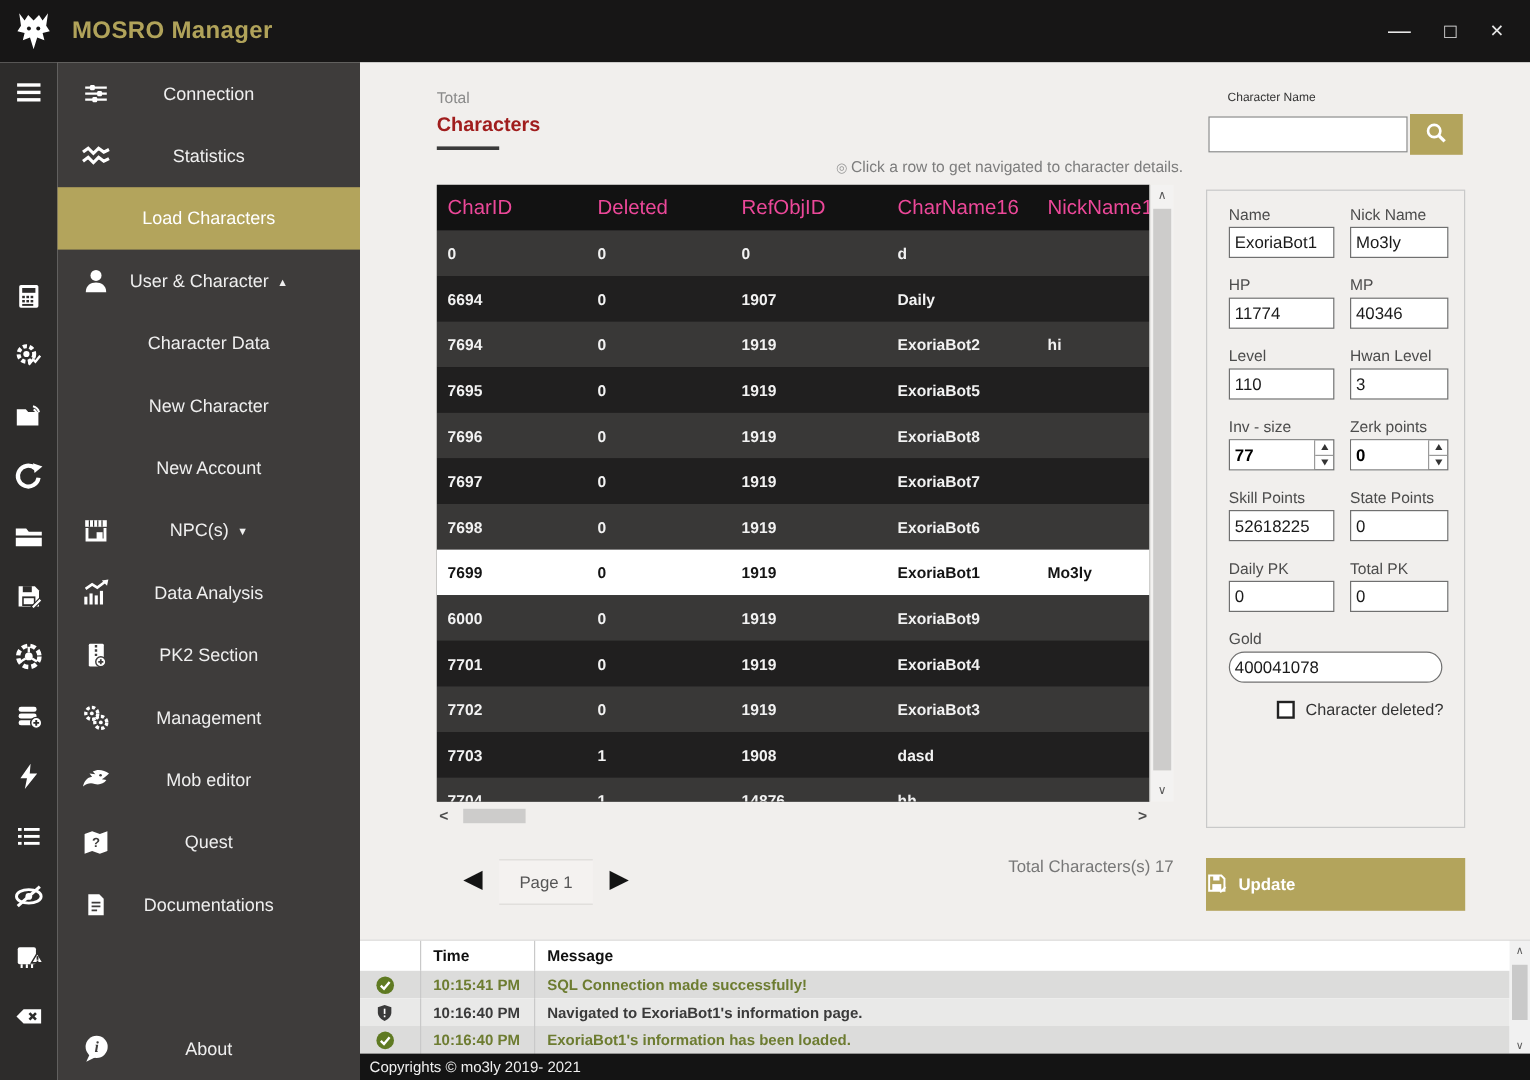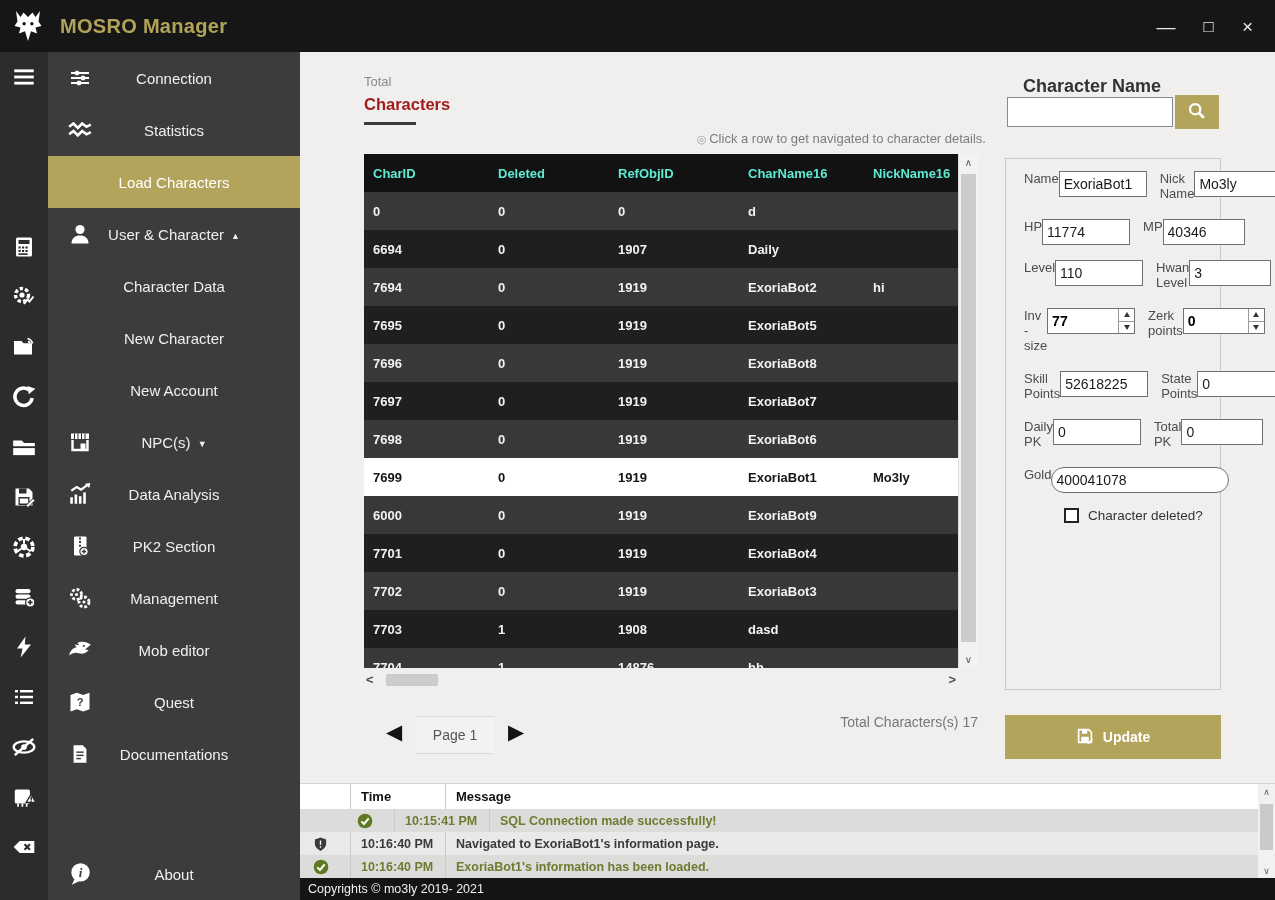--- a/index.html
+++ b/index.html
@@ -41,21 +41,21 @@
   .sec-eyebrow { position:absolute; left:64px; top:22px; color:#8a8a8a; font-size:13px; }
   .sec-title { position:absolute; left:64px; top:43px; color:#a01d1d; font-size:16.5px; font-weight:bold; }
   .sec-underline { position:absolute; left:64px; top:70px; width:52px; height:3px; background:#3a3a3a; }
   .hint { position:absolute; left:64px; top:79px; width:622px; text-align:right; color:#7d7d7d; font-size:13px; }
   .hint .bullet { font-size:11px; margin-right:3px; color:#9a9a9a; }
   
   .table { position:absolute; left:64px; top:102px; width:614px; height:514px; display:flex; }
   .tgrid { width:594px; overflow:hidden; background:#1f1e1e; }
   .thead { display:flex; height:38px; background:#121212; align-items:center; }
   .th, .td { padding-left:9px; overflow:hidden; white-space:nowrap; }
-  .th { color:#5eead4; font-weight:bold; font-size:13px; }
+  .th { color:#ec4899; font-weight:normal; font-size:17px; }
   .c1{width:125px;} .c2{width:120px;} .c3{width:130px;} .c4{width:125px;} .c5{width:94px;}
   .trow { display:flex; height:38px; align-items:center; font-weight:bold; font-size:13px; color:#f2f2f2; cursor:pointer; }
   .trow:nth-child(odd) { background:#201f1f; }
   .trow:nth-child(even) { background:#393837; }
   .trow.sel { background:#ffffff; color:#141414; }
   .vscroll { width:20px; background:#f3f2f1; position:relative; border-left:1px solid #e2e0de; }
   .sarrow { position:absolute; left:0; width:100%; text-align:center; color:#5a5a5a; font-size:10px; cursor:pointer; }
   .sarrow.up { top:3px; } .sarrow.down { bottom:3px; }
   .vthumb { position:absolute; left:2px; right:2px; top:20px; height:468px; background:#cdcccb; cursor:pointer; }
   
@@ -65,51 +65,51 @@
   .hthumb { position:absolute; left:22px; top:2px; width:52px; height:12px; background:#cdcccb; cursor:pointer; }
   
   .pg-prev,.pg-next { position:absolute; top:668px; color:#141414; font-size:21px; cursor:pointer; }
   .pg-prev { left:86px; } .pg-next { left:208px; }
   .page-box { position:absolute; left:116px; top:664px; width:78px; height:38px;
     border-top:1px solid #dcdad8; border-bottom:1px solid #dcdad8; background:#f4f2f0;
     display:flex; align-items:center; justify-content:center; color:#555; font-size:14px; cursor:default; }
   .total-chars { position:absolute; left:380px; top:662px; width:298px; text-align:right; color:#777; font-size:14px; }
   
   .rpanel { position:absolute; left:705px; top:0; width:220px; height:848px; }
-  .cn-label { position:absolute; left:18px; top:24px; font-weight:bold; font-size:18px; color:#333; }
+  .cn-label { position:absolute; left:18px; top:24px; font-weight:normal; font-size:10px; color:#333; }
   .search-row { position:absolute; left:2px; top:45px; display:flex; align-items:flex-start; }
   .search-input { width:166px; height:30px; border:1px solid #8a8a8a; background:#fff; padding:0 6px; font-size:14px; font-family:inherit; }
   .search-btn { width:44px; height:34px; margin-left:2px; margin-top:-2px; background:#b3a45c; border:none; display:flex; align-items:center; justify-content:center; cursor:pointer; }
   .form-panel { position:absolute; left:0; top:106px; width:216px; height:532px; border:1px solid #c9c9c9; padding:12px 0 0 18px; }
   .frow { display:flex; gap:13px; margin-bottom:15px; }
-  .fcol { display:flex; }
+  .fcol { display:flex; flex-direction:column; }
   .flabel { font-size:13px; color:#4c4c4c; margin-bottom:3px; }
   .finput { height:26px; border:1px solid #707070; background:#fff; font-size:14px; padding:0 4px; font-family:inherit; color:#1a1a1a; }
   .w1 { width:88px; } .w2 { width:82px; } .wg { width:178px;border-radius:13px; }
   .spinwrap { display:flex; width:88px; height:26px; border:1px solid #707070; background:#fff; }
   .spinwrap.n2 { width:82px; }
   .spin-val { flex:1; border:none; font-weight:bold; font-size:14px; padding:0 4px; font-family:inherit; min-width:0; }
   .spinner { width:16px; border-left:1px solid #9a9a9a; display:flex; flex-direction:column; }
   .spin-btn { flex:1; display:flex; align-items:center; justify-content:center; cursor:pointer; }
   .spin-btn.up { border-bottom:1px solid #9a9a9a; }
   .tri-up { width:0; height:0; border-left:3.5px solid transparent; border-right:3.5px solid transparent; border-bottom:5px solid #333; }
   .tri-down { width:0; height:0; border-left:3.5px solid transparent; border-right:3.5px solid transparent; border-top:5px solid #333; }
   .chkrow { display:flex; align-items:center; margin-top:10px; cursor:pointer;padding-left:40px; }
   .chk { width:15px; height:15px; border:2px solid #222; background:#fff; margin-right:9px; }
   .chklabel { font-size:13.5px; color:#333; }
   .update-btn { position:absolute; left:0; top:663px; width:216px; height:44px; background:#b3a45c; border:none;
-    color:#fff; font-weight:bold; font-size:14px; display:flex; align-items:center; justify-content:center; gap:9px; cursor:pointer; font-family:inherit; }
+    color:#fff; font-weight:bold; font-size:14px; display:flex; align-items:center; justify-content:flex-start; gap:9px; cursor:pointer; font-family:inherit; }
   
   .log { position:absolute; left:0; top:731px; width:975px; height:95px; background:#fff; border-top:1px solid #d5d3d1; }
   .log-grid { position:absolute; left:0; top:0; right:17px; bottom:0; }
   .log-row { display:grid; grid-template-columns:50px 95px 1fr; height:23px; align-items:center; font-size:12.5px; }
   .log-row.head { height:25px; background:#fff; font-weight:bold; color:#111; font-size:13px; }
   .lg-ico { display:flex; align-items:center; padding-left:13px; }
   .lg-time, .lg-msg { padding-left:10px; border-left:1px solid #c9c9c9; height:100%; display:flex; align-items:center; font-weight:bold; }
-  .log-row.e0 { background:#dcdcdb;padding-left:44px; } .log-row.e1 { background:#e9e9e8; } .log-row.e2 { background:#dcdcdb; }
+  .log-row.e0 { background:#dcdcdb; } .log-row.e1 { background:#e9e9e8; } .log-row.e2 { background:#dcdcdb; }
   .olive { color:#6d7c31; } .darktxt { color:#3a3a3a; }
   .log-scroll { position:absolute; right:0; top:0; width:17px; height:95px; background:#f1f1f1; }
   .log-scroll .sarrow { font-size:9px; }
   .lthumb { position:absolute; left:2px; right:2px; top:20px; height:46px; background:#c9c9c9; cursor:pointer; }
   
   .footer { position:absolute; left:0; top:826px; width:975px; height:22px; background:#141414;
     color:#f0f0f0; font-size:12.5px; display:flex; align-items:center; padding-left:8px; }
 </style>
 </head>
 <body>

